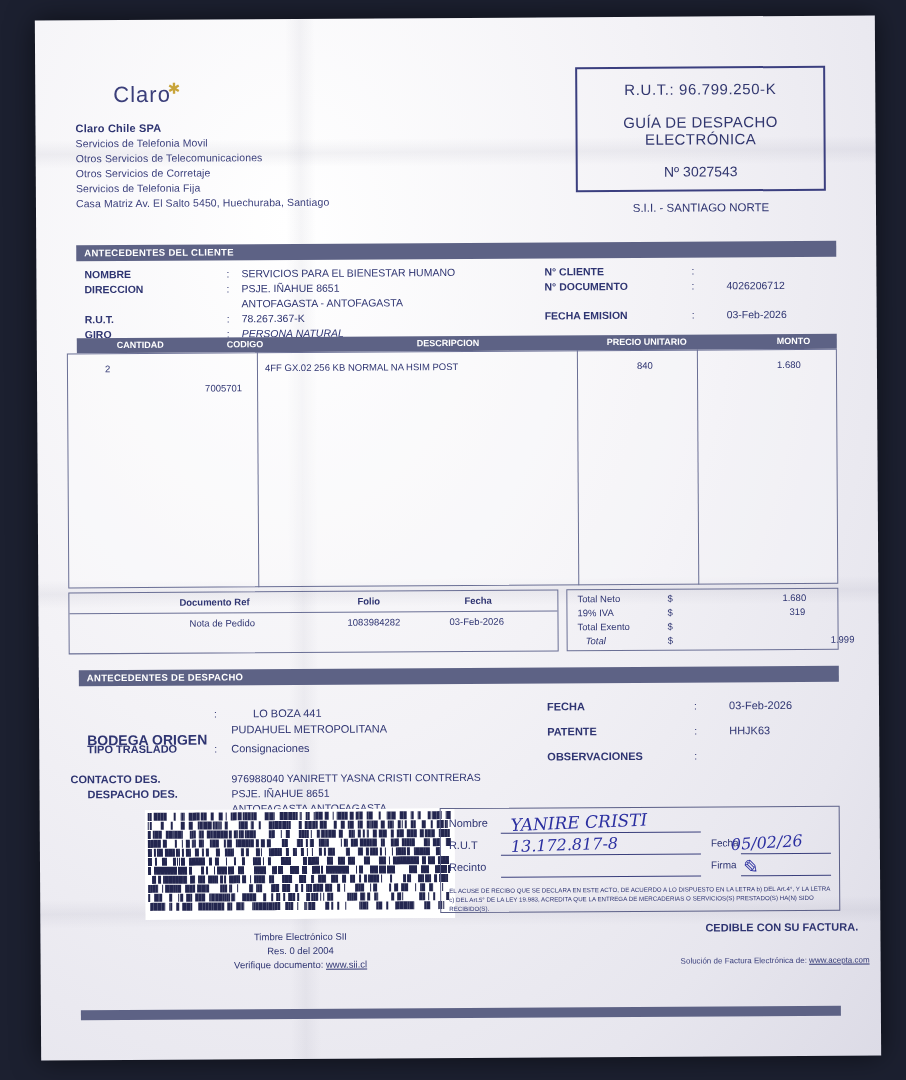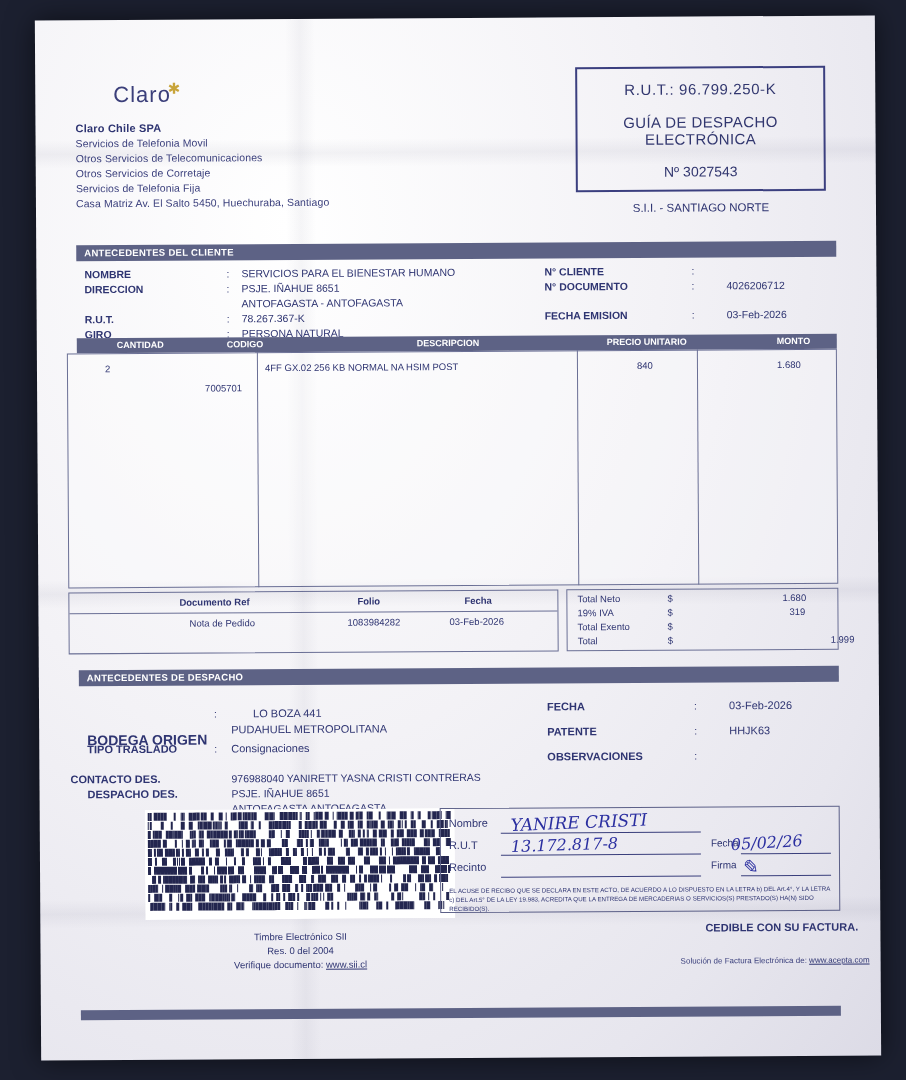--- a/index.html
+++ b/index.html
@@ -140,21 +140,21 @@
     <div class="kv" style="left:205px; top:263px;">PSJE. IÑAHUE 8651</div>
 
     <div class="kv" style="left:205px; top:278px;">ANTOFAGASTA -  ANTOFAGASTA</div>
 
     <div class="kv lbl" style="left:48px; top:293px;">R.U.T.</div>
     <div class="kv" style="left:190px; top:293px;">:</div>
     <div class="kv" style="left:205px; top:293px;">78.267.367-K</div>
 
     <div class="kv lbl" style="left:48px; top:308px;">GIRO</div>
     <div class="kv" style="left:190px; top:308px;">:</div>
-    <div class="kv" style="left:205px; top:308px;">PERSONA NATURAL</div>
+    <div class="kv" style="left:205px; top:308px;font-style:italic;">PERSONA NATURAL</div>
 
     <div class="kv lbl" style="left:508px; top:248px;">N° CLIENTE</div>
     <div class="kv" style="left:655px; top:248px;">:</div>
     <div class="kv" style="left:690px; top:248px;"></div>
 
     <div class="kv lbl" style="left:508px; top:263px;">N° DOCUMENTO</div>
     <div class="kv" style="left:655px; top:263px;">:</div>
     <div class="kv" style="left:690px; top:263px;">4026206712</div>
 
     <div class="kv lbl" style="left:508px; top:292px;">FECHA EMISION</div>
@@ -198,21 +198,21 @@
       <div class="mini" style="left:215px; top:3px;">1.680</div>
 
       <div class="mini" style="left:10px; top:17px;">19% IVA</div>
       <div class="mini" style="left:100px; top:17px;">$</div>
       <div class="mini" style="left:222px; top:17px;">319</div>
 
       <div class="mini" style="left:10px; top:31px;">Total Exento</div>
       <div class="mini" style="left:100px; top:31px;">$</div>
       <div class="mini" style="left:215px; top:31px;"></div>
 
-      <div class="mini" style="left:10px; top:45px;">Total</div>
+      <div class="mini" style="left:18px; top:45px;font-style:italic;">Total</div>
       <div class="mini" style="left:100px; top:45px;">$</div>
       <div class="mini" style="left:215px; top:45px;margin-left:48px;">1.999</div>
     </div>
 
     <div class="bar" style="top:650px;"><span>ANTECEDENTES DE DESPACHO</span></div>
 
     <div class="kv lbl" style="left:48px; top:712px; font-size:14px;">BODEGA ORIGEN</div>
     <div class="kv" style="left:175px; top:688px;">:</div>
     <div class="kv" style="left:192px; top:688px; font-size:11px;margin-left:22px;">LO BOZA 441</div>
     <div class="kv" style="left:192px; top:704px; font-size:11px;">PUDAHUEL  METROPOLITANA</div>

